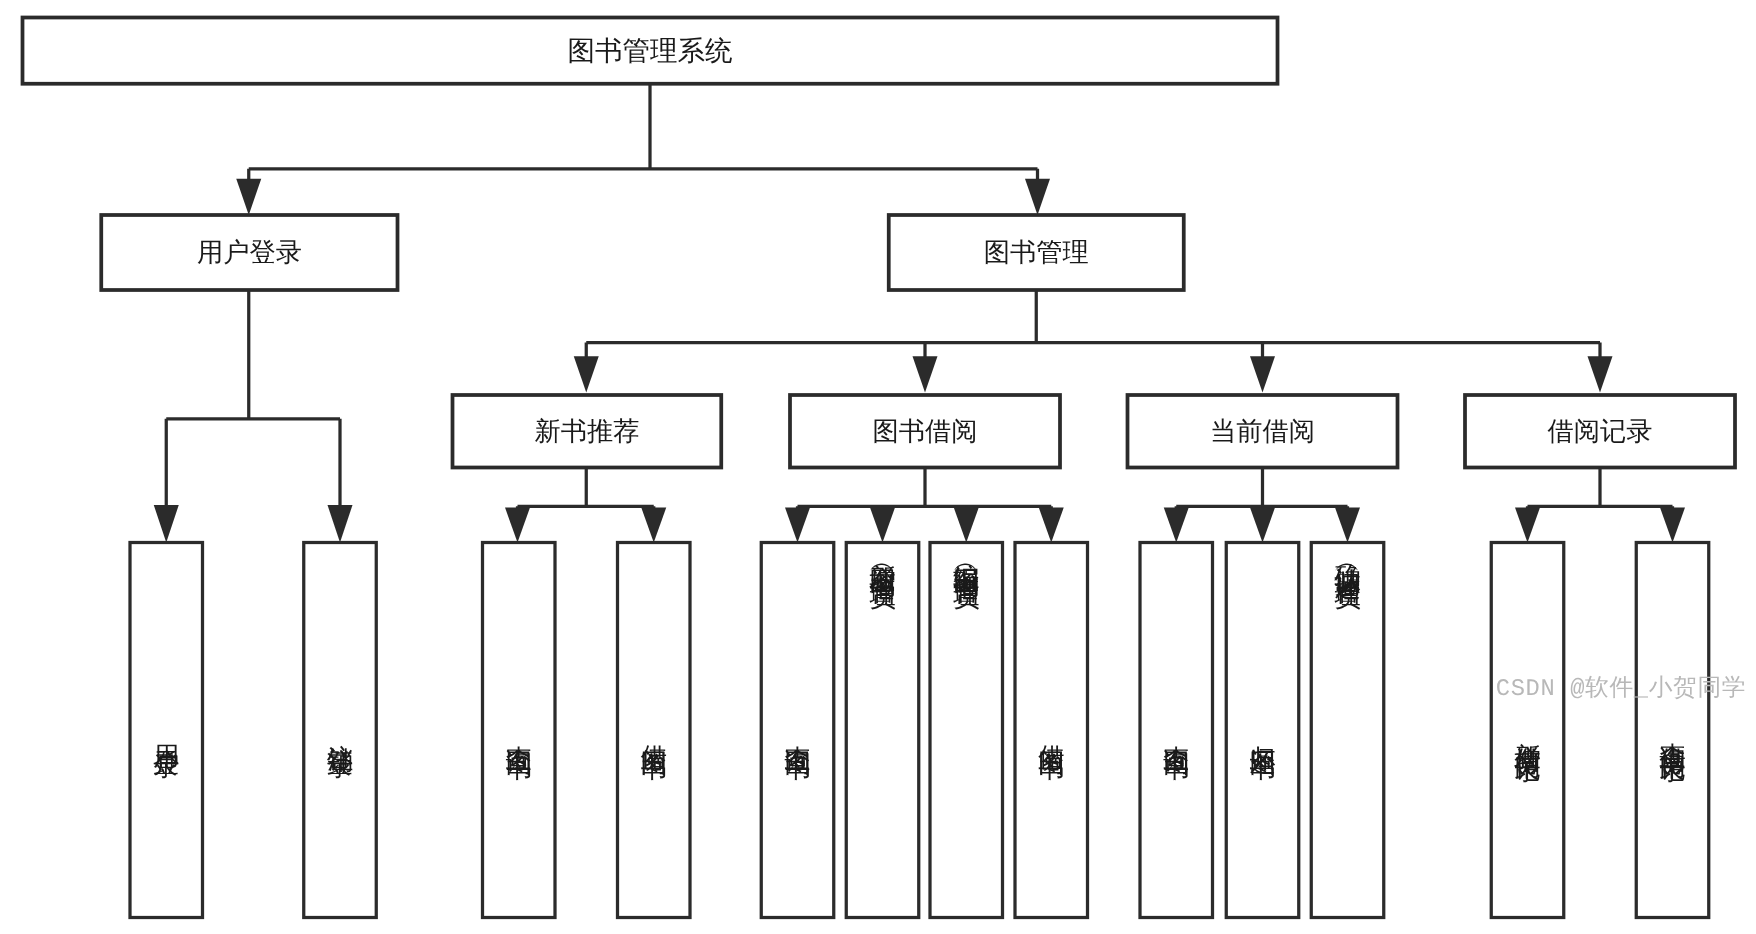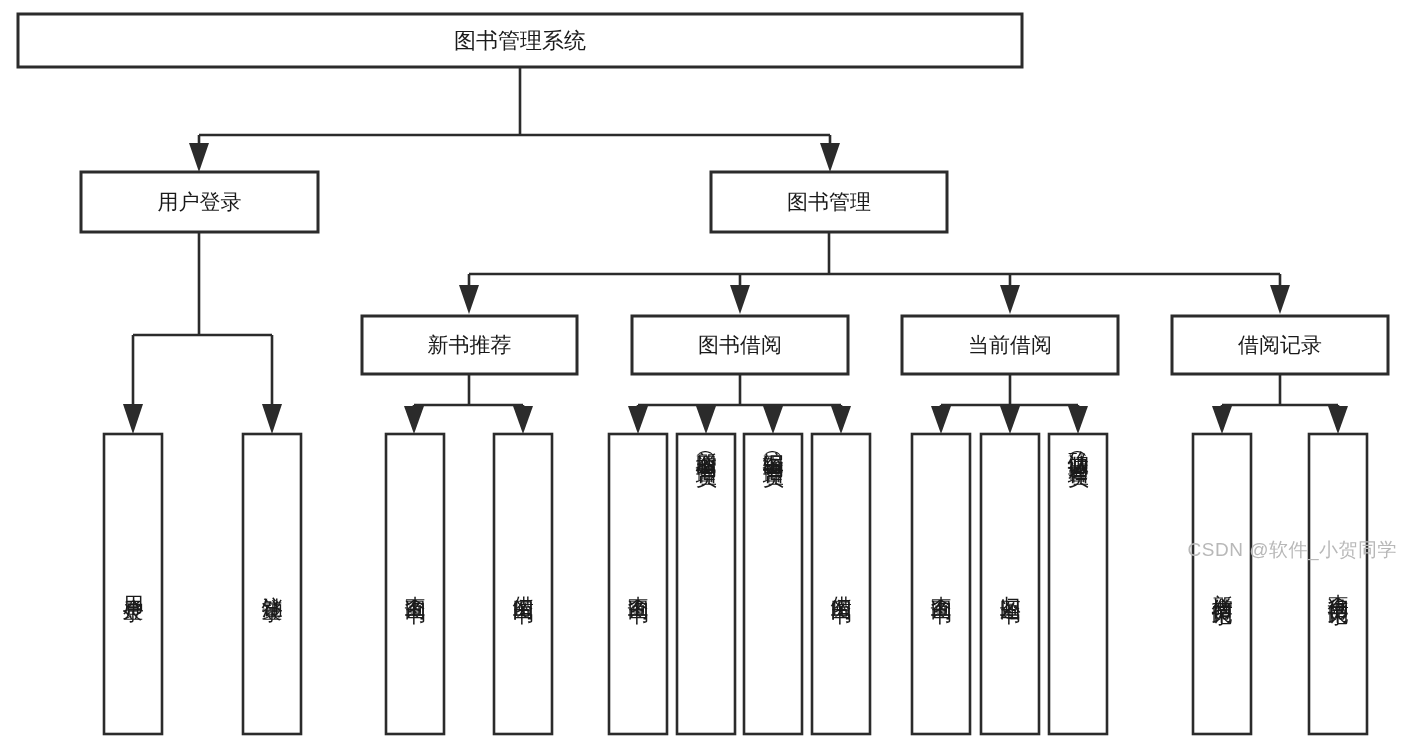--- a/index.html
+++ b/index.html
@@ -74,21 +74,21 @@
     line-height: 1.16;
     letter-spacing: 2.5px;
     color: #1a1a1a;
     white-space: nowrap;
     text-align: center;
   }
   .watermark {
     position: absolute;
     right: 8px;
     bottom: 4px;
-    font-family: Liberation Sans, sans-serif;
+    font-family: Liberation Mono, monospace;
     font-size: 19px;
     color: #b8b8b8;
     white-space: nowrap;
     letter-spacing: 0.5px;
   }
 </style>
 </head>
 <body>
 
 <div id="diagram-root">

